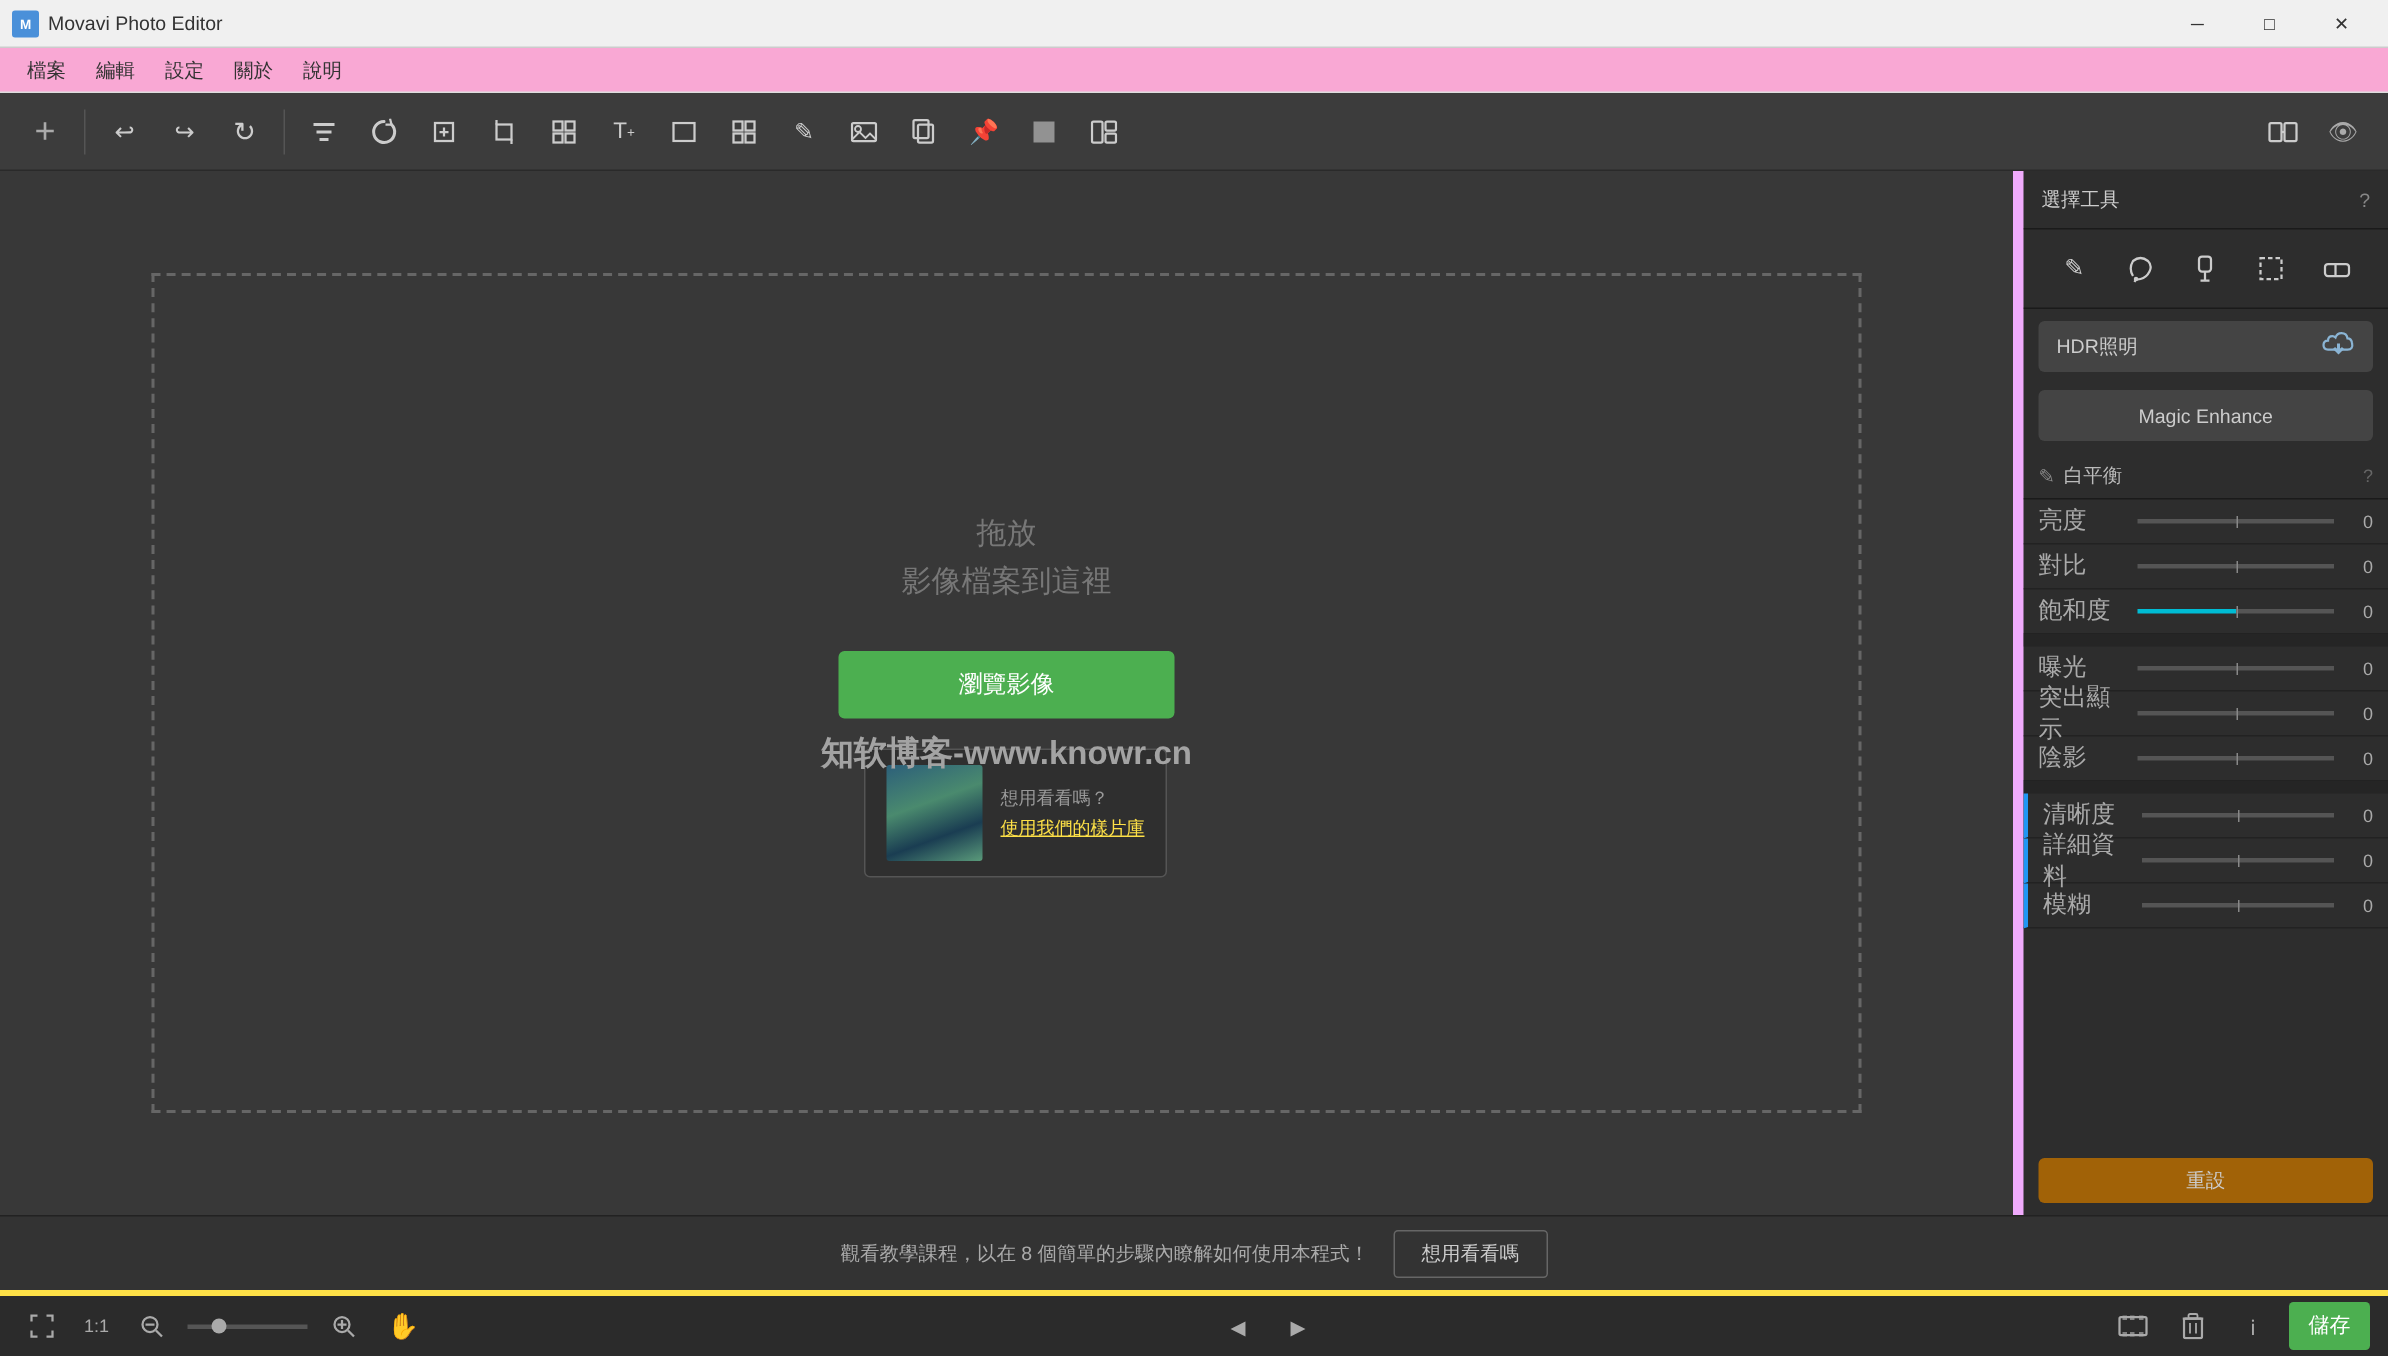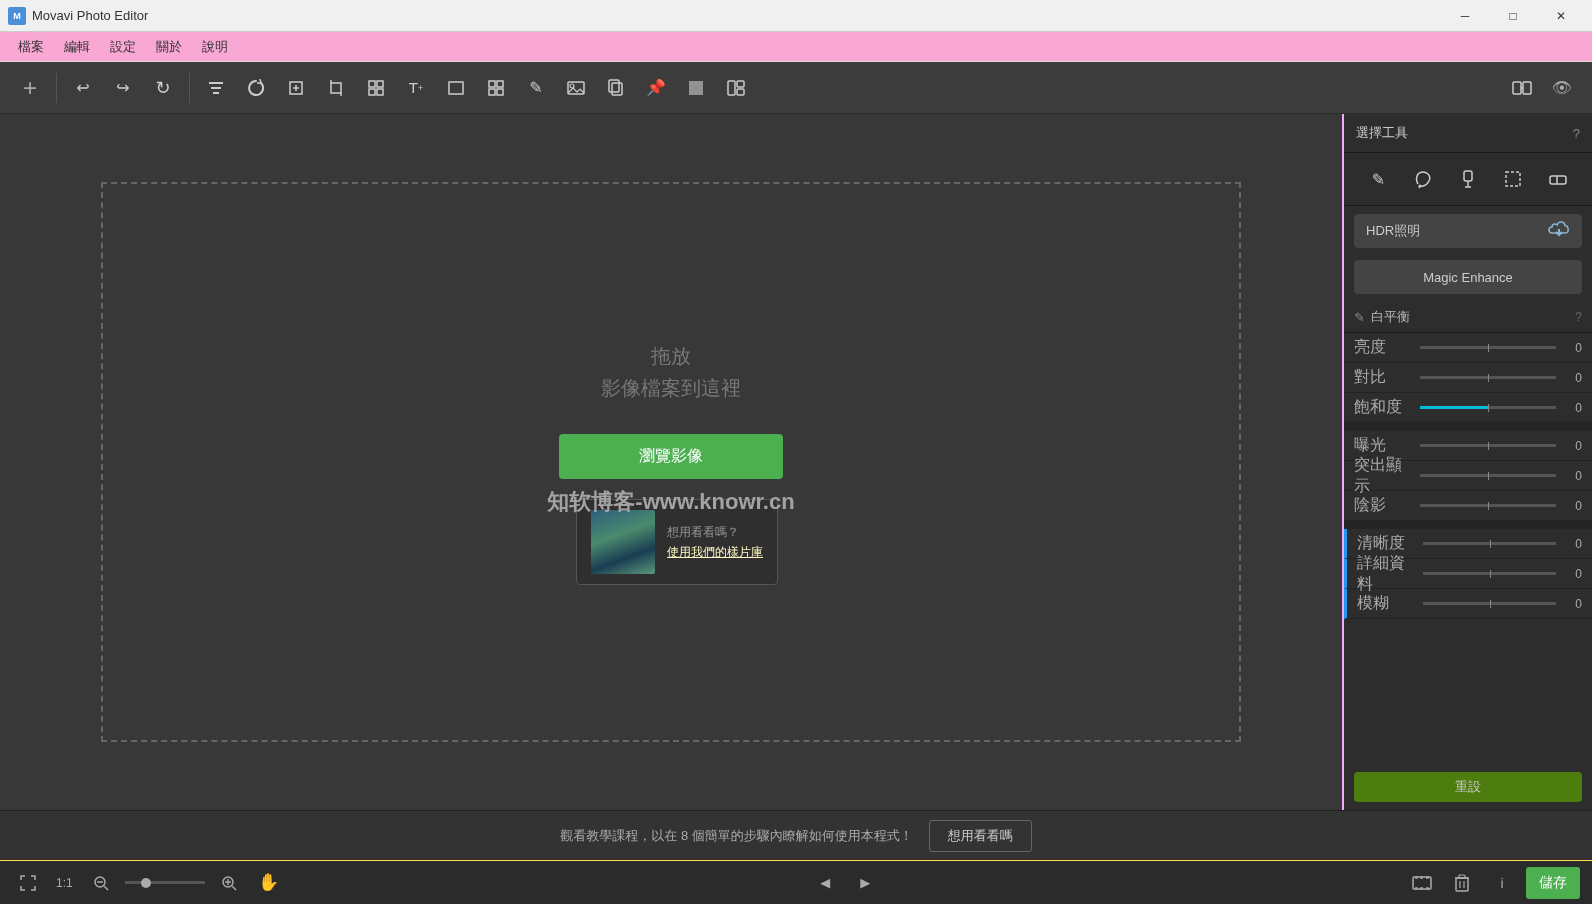--- a/index.html
+++ b/index.html
@@ -158,41 +158,41 @@
       width: 64px; height: 64px;
       object-fit: cover;
       border-radius: 2px;
       background: linear-gradient(135deg, #3a6186, #89f7fe, #4a7c59);
       flex-shrink: 0;
     }
     .sample-text {
       font-size: 12px; color: #999; line-height: 1.8;
     }
     .sample-link {
-      color: #fef9c3; text-decoration: underline; cursor: pointer; font-size: 12px;
+      color: #fde047; text-decoration: underline; cursor: pointer; font-size: 12px;
     }
     .watermark {
       position: absolute;
       top: 50%;
       left: 50%;
       transform: translate(-50%, -50%);
       color: #a3a3a3;
       font-weight: bold;
       font-size: 22px;
       pointer-events: none;
       white-space: nowrap;
       z-index: 10;
       margin-top: 40px;
     }
 
     
     #right-panel {
       width: 250px;
       background: #2d2d2d;
-      border-left: 2px solid #f0abfc;
+      border-left: 7px solid #f0abfc;
       display: flex;
       flex-direction: column;
       overflow-y: auto;
     }
     .panel-header {
       display: flex;
       align-items: center;
       justify-content: space-between;
       padding: 10px 12px;
       border-bottom: 1px solid #1a1a1a;
@@ -305,21 +305,21 @@
       top: -2.5px;
     }
 
     .divider-section {
       height: 8px;
       background: #252525;
     }
 
     .reset-btn {
       margin: 8px 10px;
-      background: #4d7c0f;
+      background: #a16207;
       border: none;
       color: #ccc;
       width: calc(100% - 20px);
       height: 30px;
       border-radius: 4px;
       font-size: 13px;
       font-family: inherit;
       cursor: pointer;
       text-align: center;
     }
@@ -350,21 +350,21 @@
       border-radius: 3px;
     }
 
     
     #status-bar {
       background: #2b2b2b;
       height: 44px;
       display: flex;
       align-items: center;
       padding: 0 12px;
-      border-top: 1px solid #fde047;
+      border-top: 4px solid #fde047;
       gap: 8px;
     }
     .status-btn {
       width: 32px; height: 32px;
       background: transparent;
       border: none; color: #aaa;
       font-size: 15px; cursor: pointer;
       display: flex; align-items: center; justify-content: center;
       border-radius: 3px;
     }

